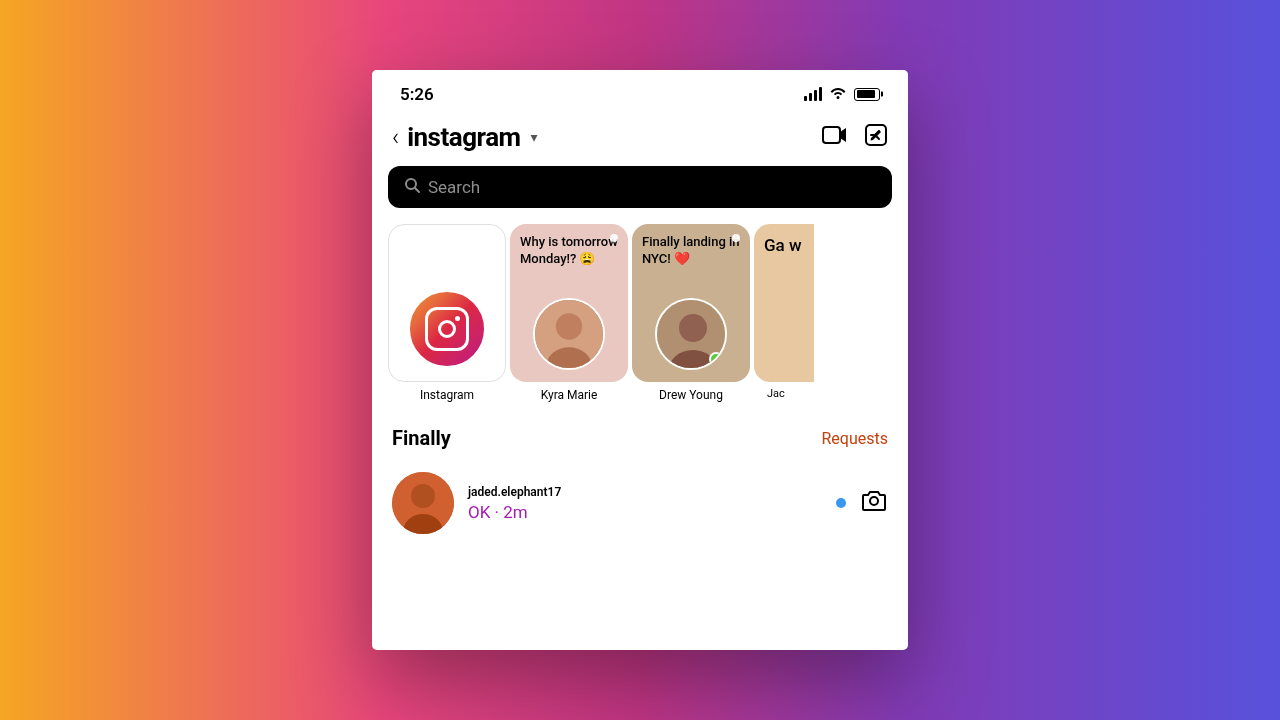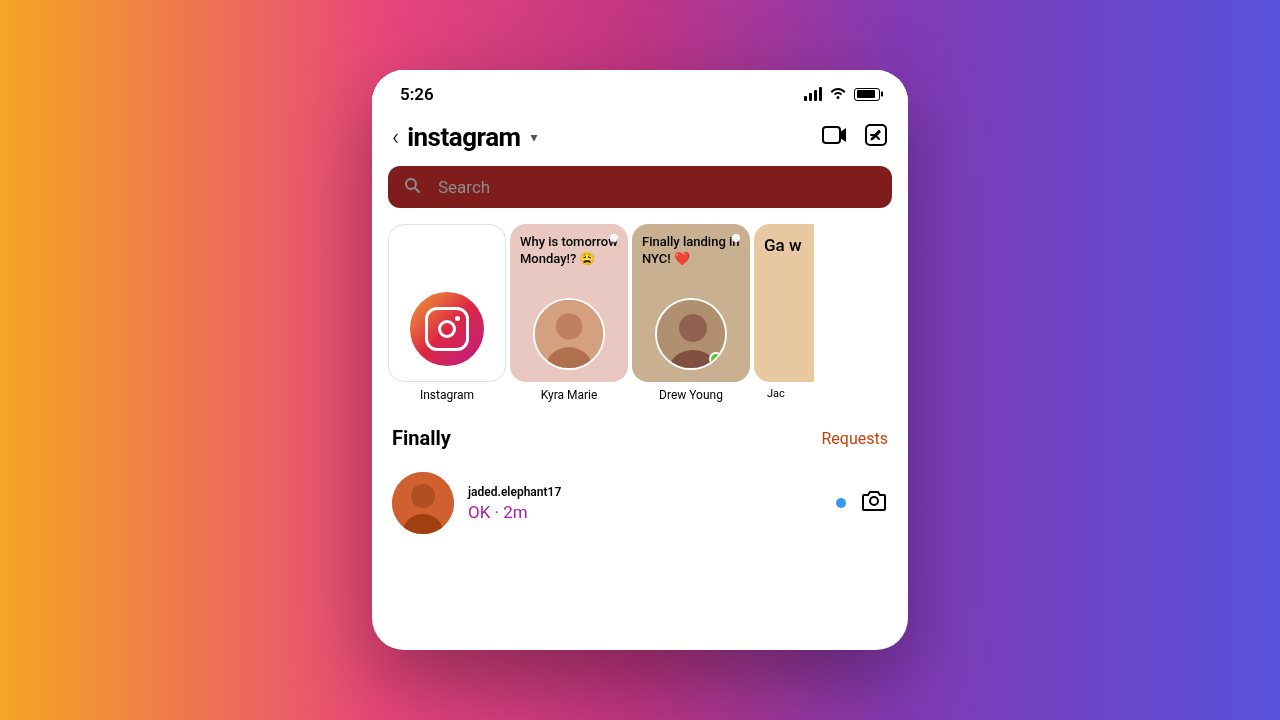--- a/index.html
+++ b/index.html
@@ -23,21 +23,21 @@
       z-index: 0;
     }
 
     
     .phone {
       position: relative;
       z-index: 1;
       width: 536px;
       min-height: 580px;
       background: #ffffff;
-      border-radius: 32px;
+      border-radius: 5px;
       box-shadow: 0 30px 80px rgba(0,0,0,0.35);
       overflow: hidden;
       padding: 0;
     }
 
     
     .status-bar {
       display: flex;
       justify-content: space-between;
       align-items: center;
@@ -152,24 +152,24 @@
 
     
     .search-bar-container {
       padding: 0 16px 16px;
       background: #ffffff;
     }
 
     .search-bar {
       display: flex;
       align-items: center;
-      background: #7f1d1d;
+      background: #000000;
       border-radius: 12px;
       padding: 11px 16px;
-      gap: 18px;
+      gap: 8px;
     }
 
     .search-icon-inner {
       color: #8e8e8e;
       font-size: 16px;
     }
 
     .search-input-display {
       font-size: 17px;
       color: #8e8e8e;

